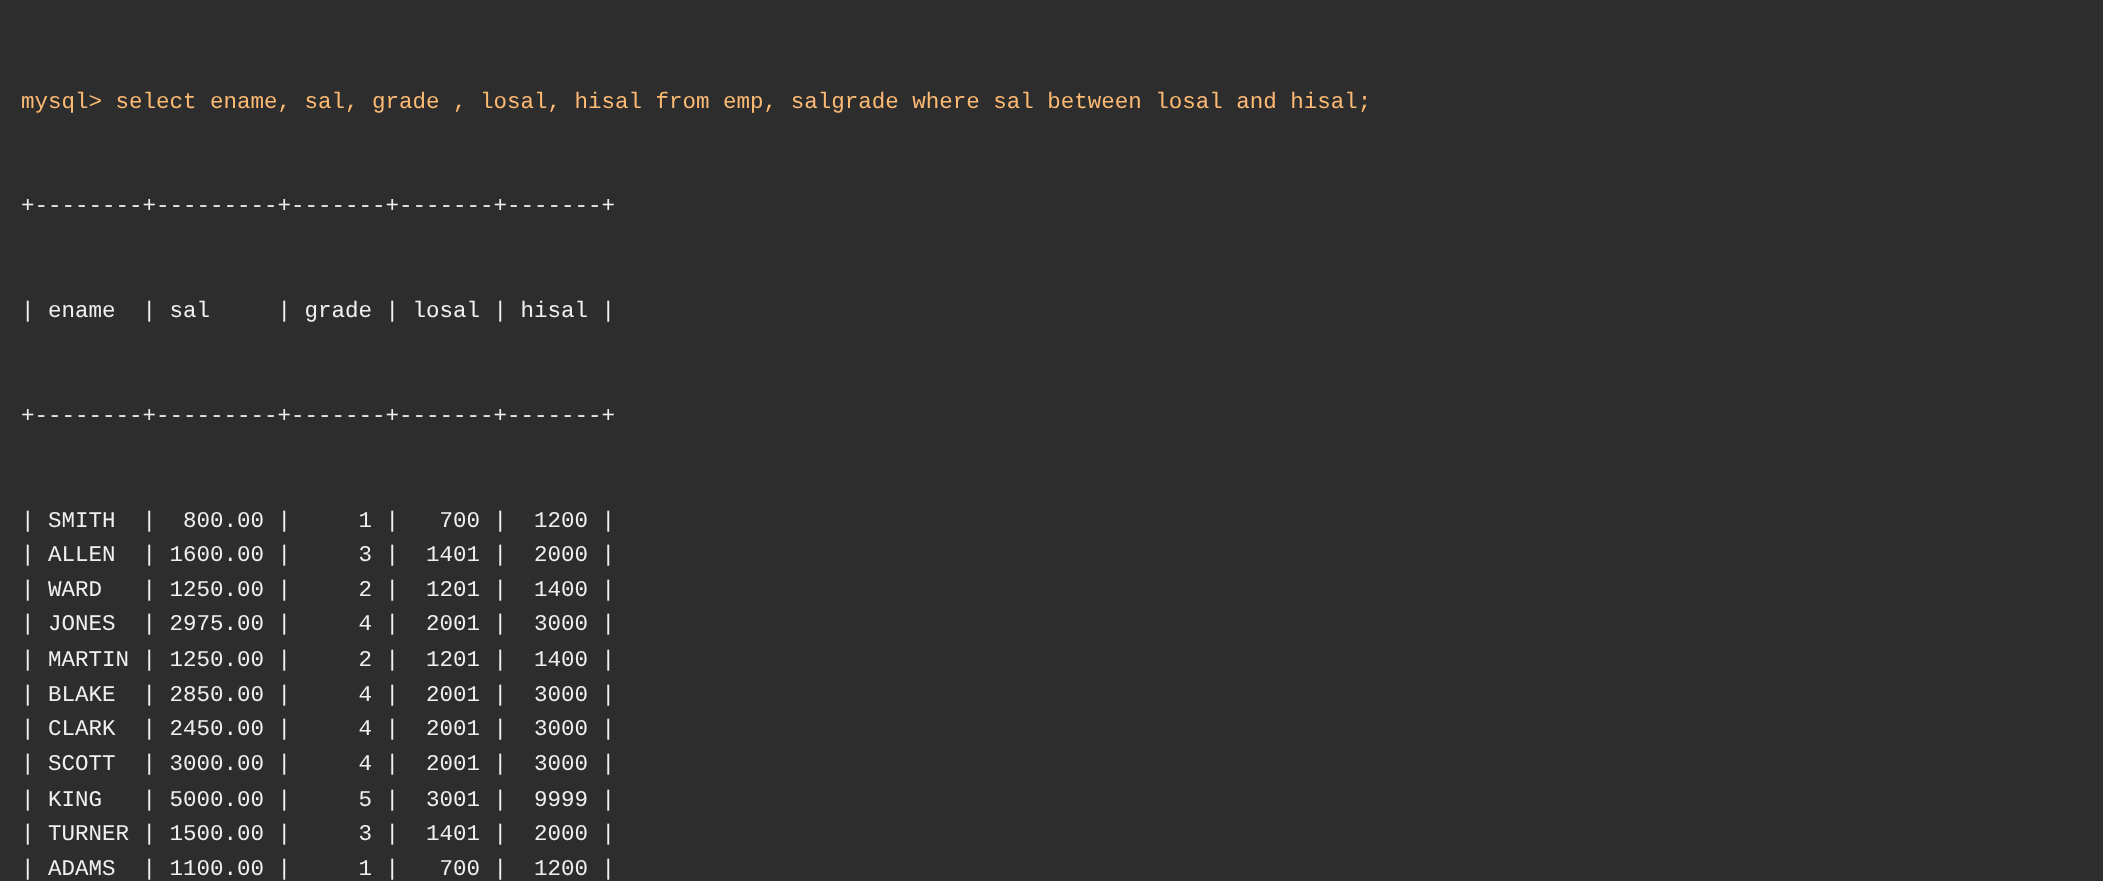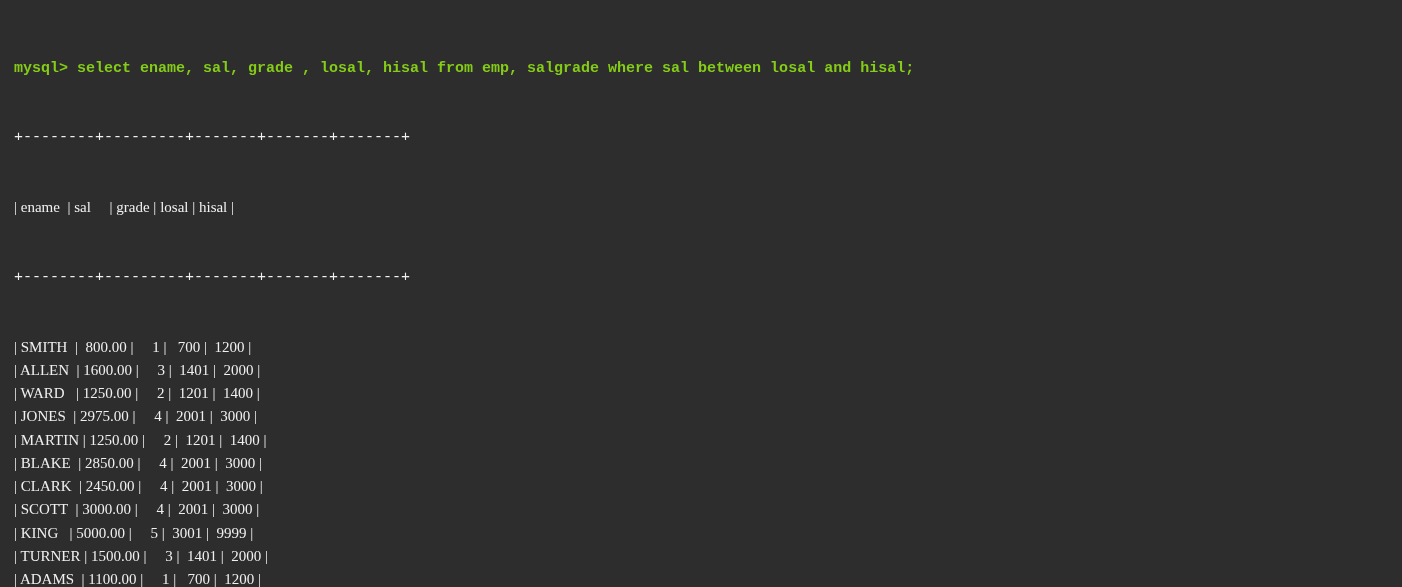--- a/index.html
+++ b/index.html
@@ -9,23 +9,23 @@
       font-family: 'Courier New', Courier, monospace;
       font-size: 15px;
       padding: 10px 14px;
       width: 1402px;
       min-height: 587px;
     }
     .terminal {
       white-space: pre;
       line-height: 1.55;
     }
-    .prompt { color: #84cc16; font-weight: bold; }
+    .prompt { color: #fdba74; }
     .separator { color: #f0f0f0; }
-    .row { color: #f0f0f0; font-family: Liberation Serif, serif; }
+    .row { color: #f0f0f0; }
   </style>
 </head>
 <body>
 
 <div class="terminal">
   <div class="prompt">mysql&gt; select ename, sal, grade , losal, hisal from emp, salgrade where sal between losal and hisal;</div>
   <div class="separator">+--------+---------+-------+-------+-------+</div>
   <div class="row">| ename  | sal     | grade | losal | hisal |</div>
   <div class="separator">+--------+---------+-------+-------+-------+</div>
   <div id="table-rows"><div class="row">| SMITH  |  800.00 |     1 |   700 |  1200 |</div><div class="row">| ALLEN  | 1600.00 |     3 |  1401 |  2000 |</div><div class="row">| WARD   | 1250.00 |     2 |  1201 |  1400 |</div><div class="row">| JONES  | 2975.00 |     4 |  2001 |  3000 |</div><div class="row">| MARTIN | 1250.00 |     2 |  1201 |  1400 |</div><div class="row">| BLAKE  | 2850.00 |     4 |  2001 |  3000 |</div><div class="row">| CLARK  | 2450.00 |     4 |  2001 |  3000 |</div><div class="row">| SCOTT  | 3000.00 |     4 |  2001 |  3000 |</div><div class="row">| KING   | 5000.00 |     5 |  3001 |  9999 |</div><div class="row">| TURNER | 1500.00 |     3 |  1401 |  2000 |</div><div class="row">| ADAMS  | 1100.00 |     1 |   700 |  1200 |</div></div>

